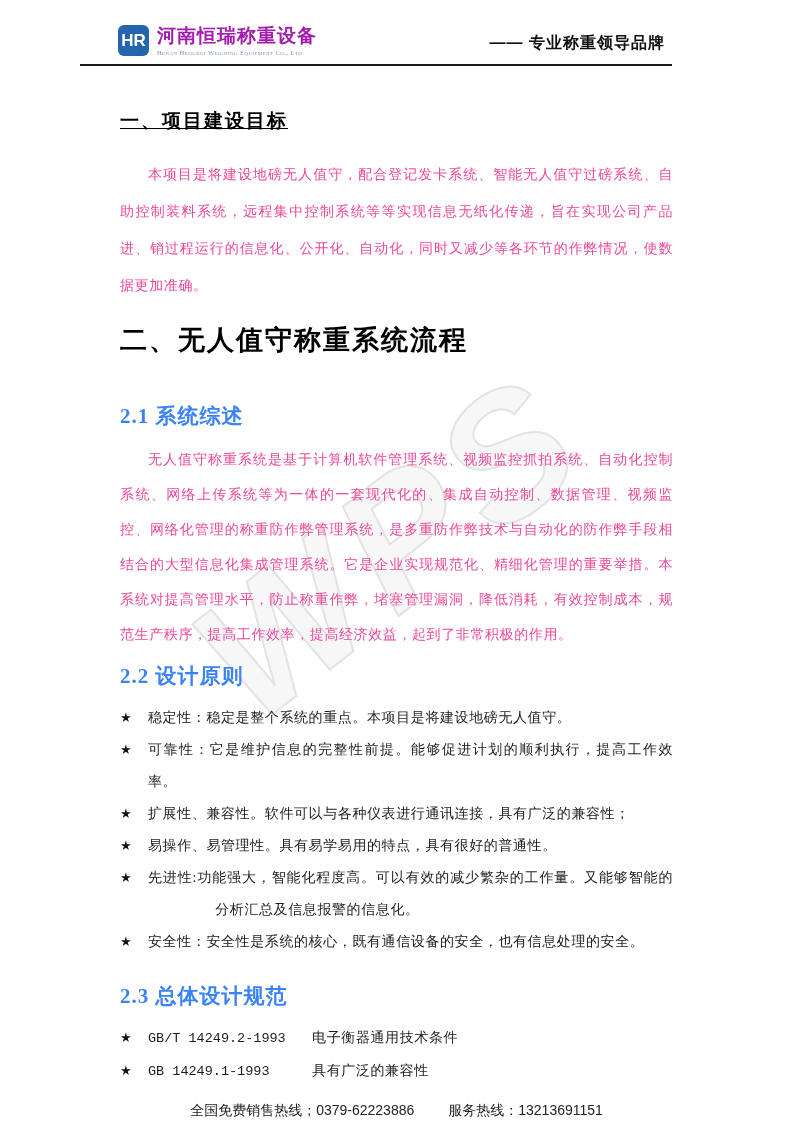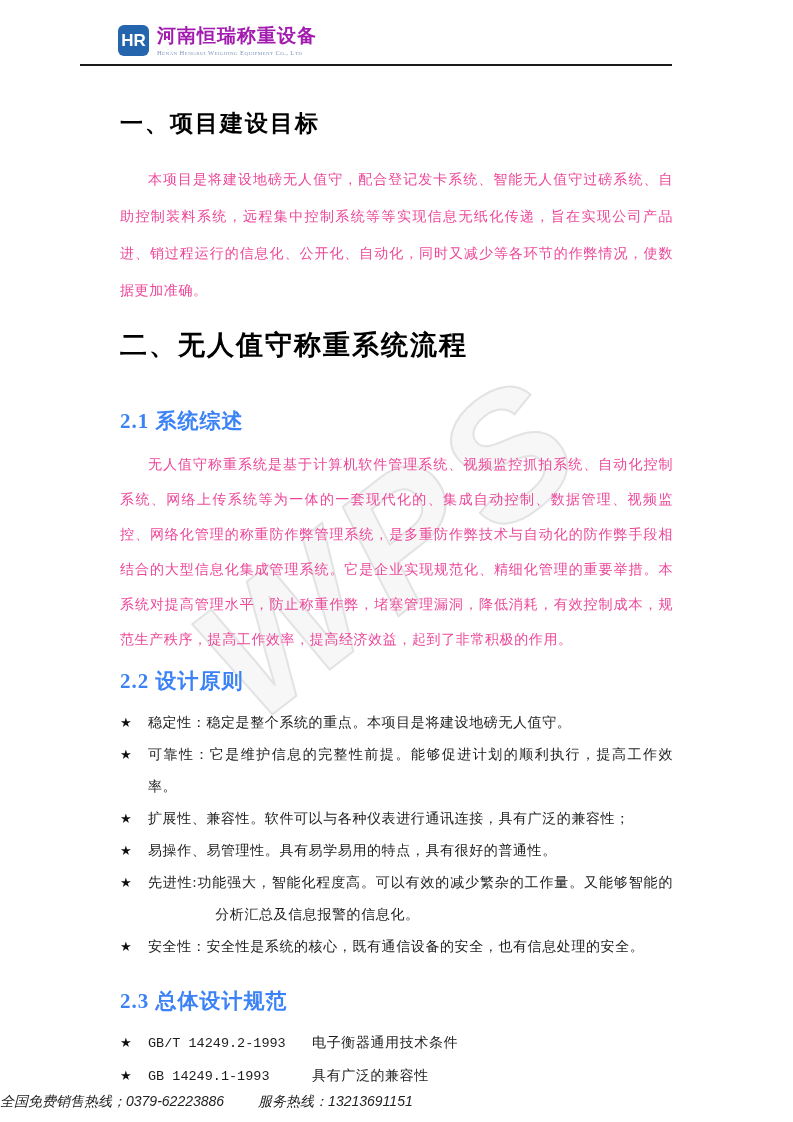--- a/index.html
+++ b/index.html
@@ -89,21 +89,21 @@
   }
 
   
   .main { margin: 0 120px; }
 
   .h1 {
     font-weight: 700;
     color: #000000;
     letter-spacing: 2px;
   }
-  .h1-goal    { font-size: 23px; margin-top: 42px; }
+  .h1-goal    { font-size: 19px; margin-top: 42px; text-decoration: underline; }
   .h1-process { font-size: 27px; margin-top: 18px; }
   .h2 {
     font-weight: 700;
     color: #3b82f6;
     font-size: 21px;
     letter-spacing: 1px;
   }
   .h2-overview   { margin-top: 44px; }
   .h2-principles { margin-top: 10px; }
   .h2-specs      { margin-top: 24px; }
@@ -142,24 +142,24 @@
   .spec-code {
     display: inline-block;
     width: 160px;
     font-family: "Liberation Mono", "DejaVu Sans Mono", monospace;
     font-size: 13.5px;
     letter-spacing: 0;
   }
 
   
   .footer {
-    text-align: left;
+    margin-top: 14px;
+    text-align: center;
     font-family: "Liberation Sans", sans-serif;
     color: #222222;
-    font-style: italic;
   }
   .footer-line1 { font-size: 14px; }
   .footer-line1 .sep { display: inline-block; width: 34px; }
 </style>
 </head>
 <body>
 
 <div class="page">
 
   <div class="watermark">
@@ -172,20 +172,21 @@
       <div class="header-inner">
         <div class="logo">
           <div class="logo-square">
             <span>HR</span>
           </div>
           <div class="logo-text">
             <div class="logo-cn">河南恒瑞称重设备</div>
             <div class="logo-en">Henan Hengrui Weighing Equipment Co., Ltd</div>
           </div>
         </div>
+        <div class="tagline">—— 专业称重领导品牌</div>
       </div>
       <div class="header-rule"></div>
     </div>
 
     <div class="main">
 
       <div class="h1 h1-goal">一、项目建设目标</div>
 
       <p class="para para-goal">本项目是将建设地磅无人值守，配合登记发卡系统、智能无人值守过磅系统、自助控制装料系统，远程集中控制系统等等实现信息无纸化传递，旨在实现公司产品进、销过程运行的信息化、公开化、自动化，同时又减少等各环节的作弊情况，使数据更加准确。</p>
 

